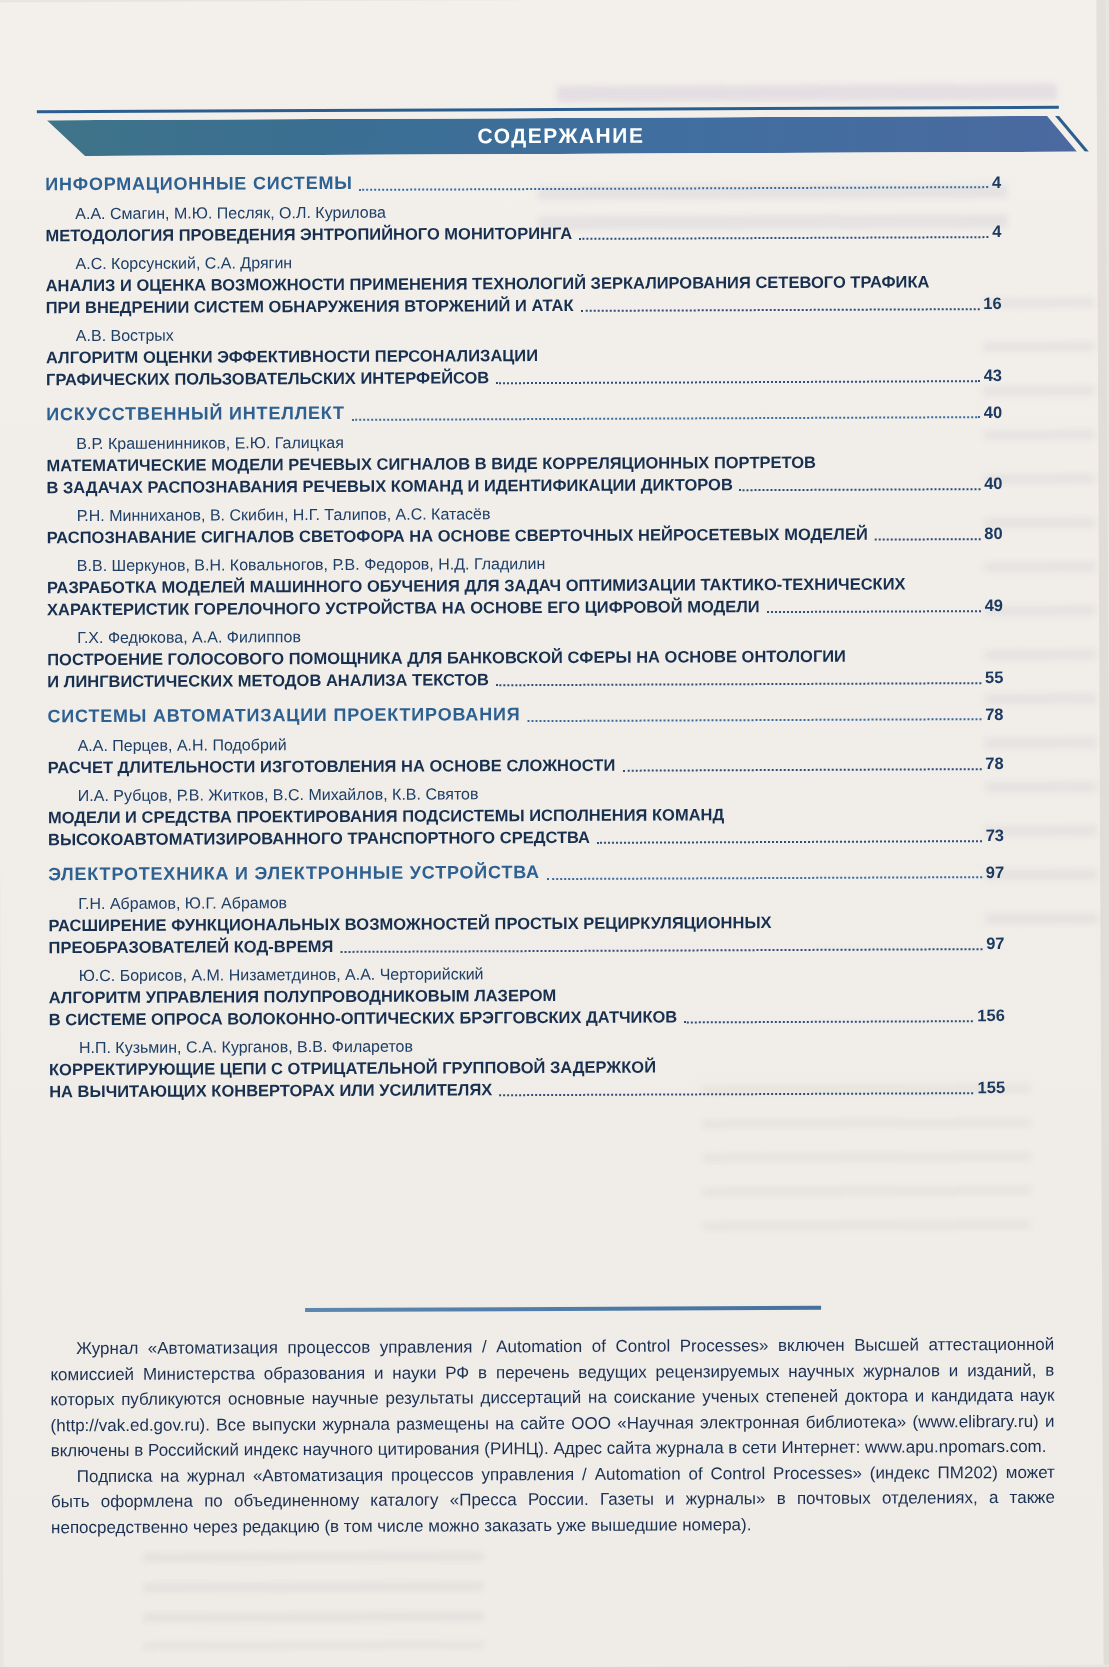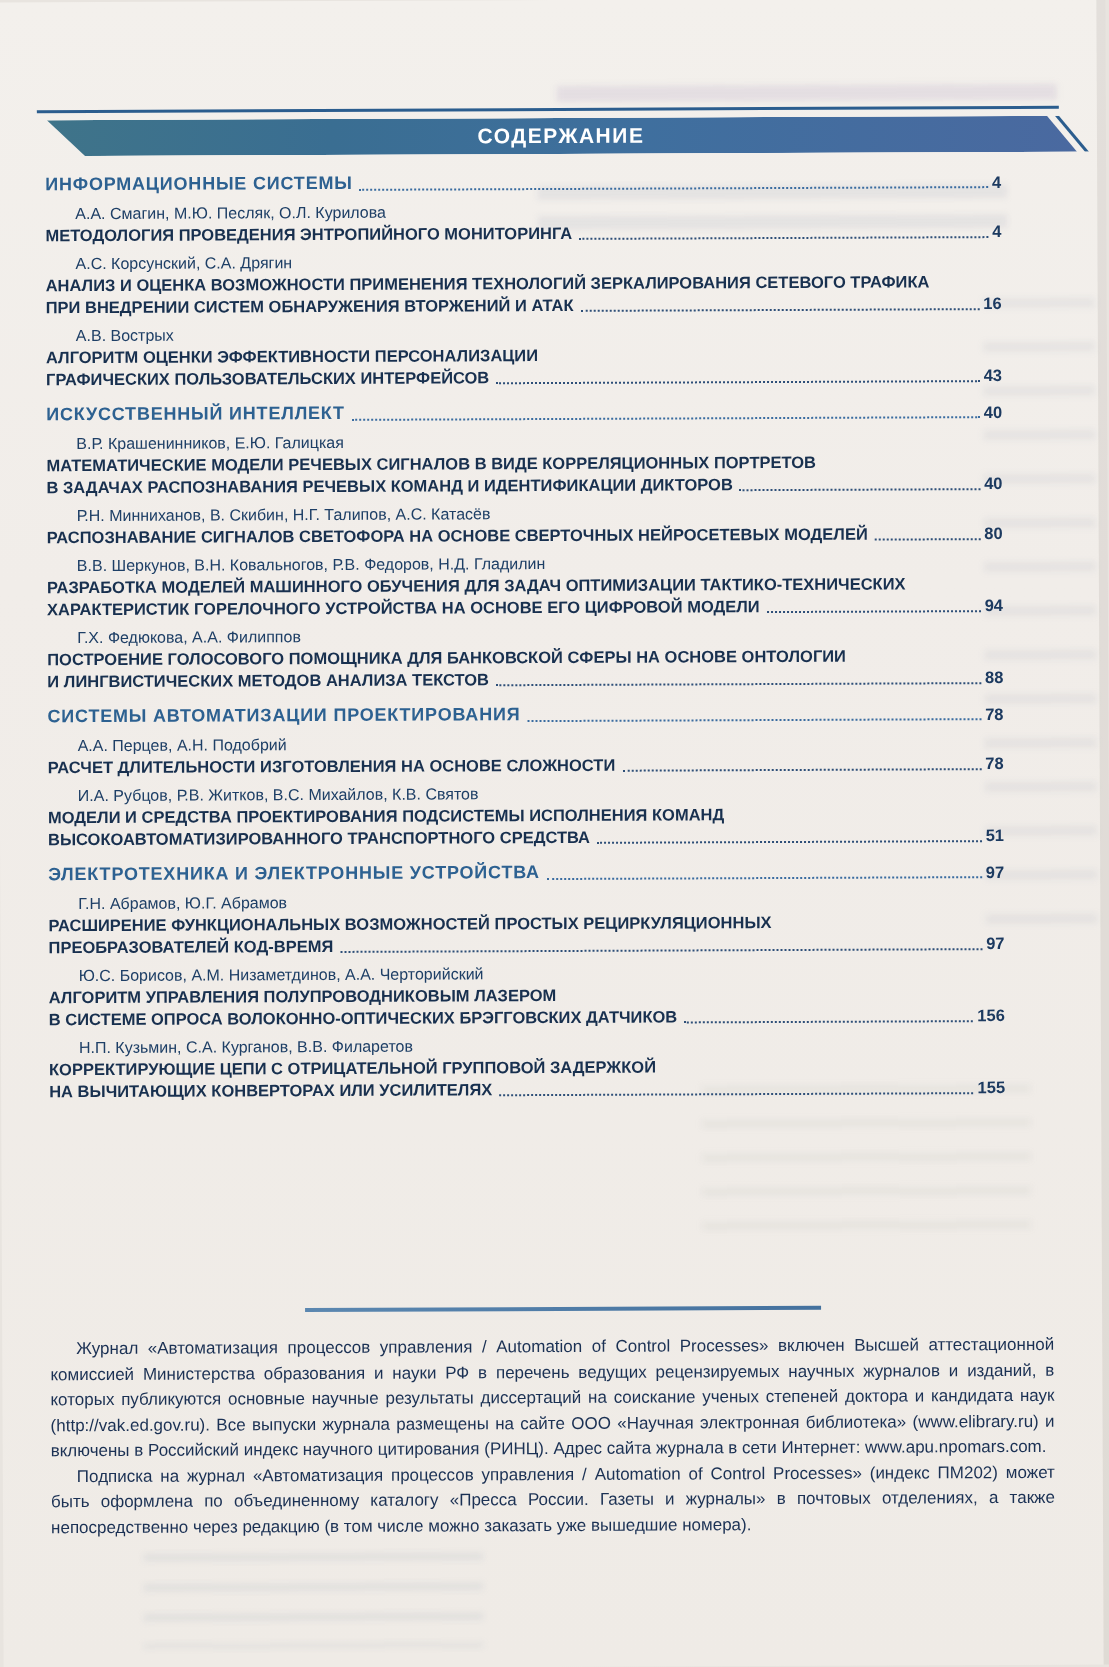--- a/index.html
+++ b/index.html
@@ -149,30 +149,30 @@
           <span class="leader t-leader"></span>
           <span class="pnum">80</span>
         </div>
       </div>
       <div class="authors">В.В. Шеркунов, В.Н. Ковальногов, Р.В. Федоров, Н.Д. Гладилин</div>
       <div class="title">
         <div class="t-row"><span class="t-text">РАЗРАБОТКА МОДЕЛЕЙ МАШИННОГО ОБУЧЕНИЯ ДЛЯ ЗАДАЧ ОПТИМИЗАЦИИ ТАКТИКО-ТЕХНИЧЕСКИХ</span></div>
         <div class="t-row row">
           <span class="t-text">ХАРАКТЕРИСТИК ГОРЕЛОЧНОГО УСТРОЙСТВА НА ОСНОВЕ ЕГО ЦИФРОВОЙ МОДЕЛИ</span>
           <span class="leader t-leader"></span>
-          <span class="pnum">94</span>
+          <span class="pnum">49</span>
         </div>
       </div>
       <div class="authors">Г.Х. Федюкова, А.А. Филиппов</div>
       <div class="title">
         <div class="t-row"><span class="t-text">ПОСТРОЕНИЕ ГОЛОСОВОГО ПОМОЩНИКА ДЛЯ БАНКОВСКОЙ СФЕРЫ НА ОСНОВЕ ОНТОЛОГИИ</span></div>
         <div class="t-row row">
           <span class="t-text">И ЛИНГВИСТИЧЕСКИХ МЕТОДОВ АНАЛИЗА ТЕКСТОВ</span>
           <span class="leader t-leader"></span>
-          <span class="pnum">88</span>
+          <span class="pnum">55</span>
         </div>
       </div>
       <div class="sec-head row">
         <span class="sec-title">СИСТЕМЫ АВТОМАТИЗАЦИИ ПРОЕКТИРОВАНИЯ</span>
         <span class="leader sec-leader"></span>
         <span class="pnum">78</span>
       </div>
       <div class="authors">А.А. Перцев, А.Н. Подобрий</div>
       <div class="title">
         <div class="t-row row">
@@ -180,21 +180,21 @@
           <span class="leader t-leader"></span>
           <span class="pnum">78</span>
         </div>
       </div>
       <div class="authors">И.А. Рубцов, Р.В. Житков, В.С. Михайлов, К.В. Святов</div>
       <div class="title">
         <div class="t-row"><span class="t-text">МОДЕЛИ И СРЕДСТВА ПРОЕКТИРОВАНИЯ ПОДСИСТЕМЫ ИСПОЛНЕНИЯ КОМАНД</span></div>
         <div class="t-row row">
           <span class="t-text">ВЫСОКОАВТОМАТИЗИРОВАННОГО ТРАНСПОРТНОГО СРЕДСТВА</span>
           <span class="leader t-leader"></span>
-          <span class="pnum">51</span>
+          <span class="pnum">73</span>
         </div>
       </div>
       <div class="sec-head row">
         <span class="sec-title">ЭЛЕКТРОТЕХНИКА И ЭЛЕКТРОННЫЕ УСТРОЙСТВА</span>
         <span class="leader sec-leader"></span>
         <span class="pnum">97</span>
       </div>
       <div class="authors">Г.Н. Абрамов, Ю.Г. Абрамов</div>
       <div class="title">
         <div class="t-row"><span class="t-text">РАСШИРЕНИЕ ФУНКЦИОНАЛЬНЫХ ВОЗМОЖНОСТЕЙ ПРОСТЫХ РЕЦИРКУЛЯЦИОННЫХ</span></div>

